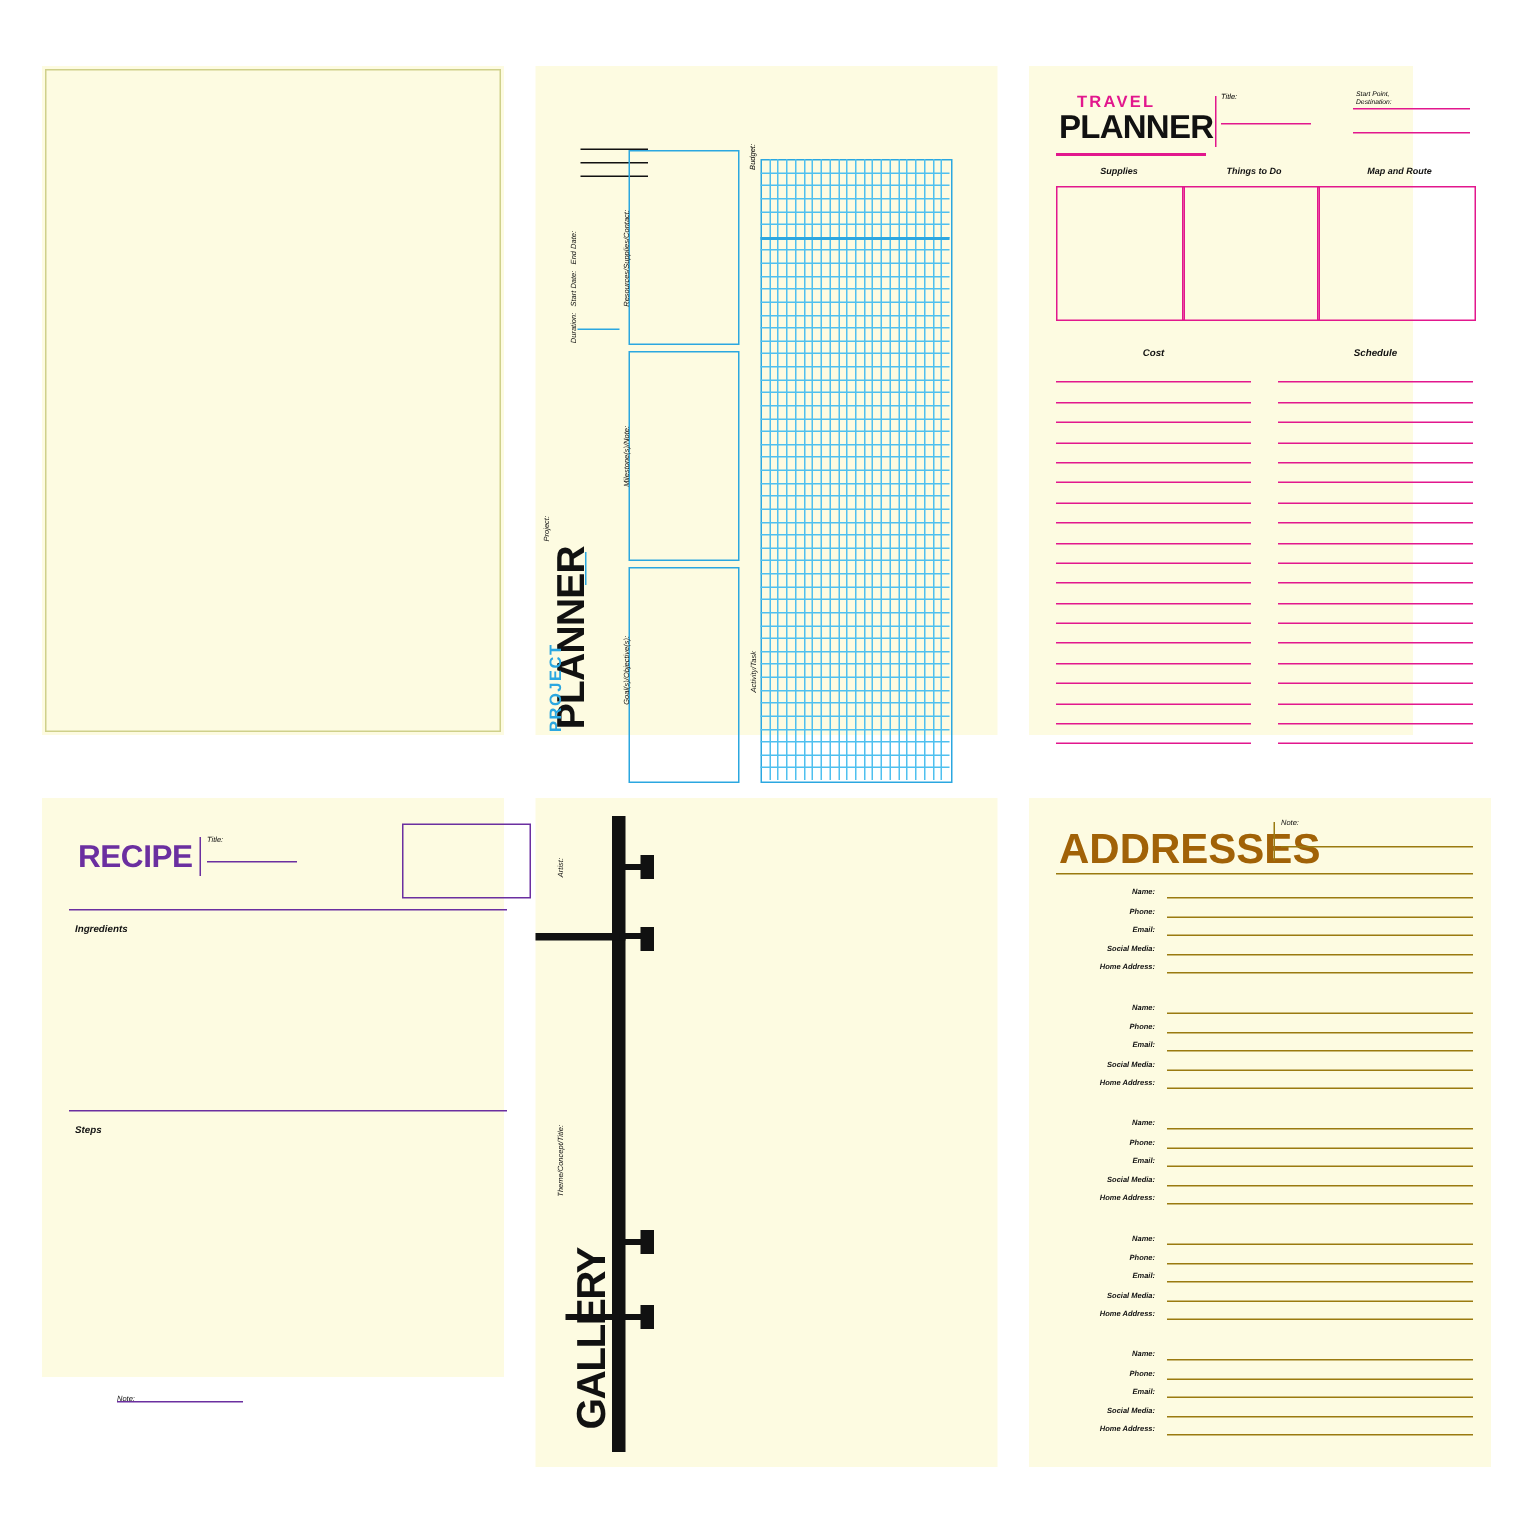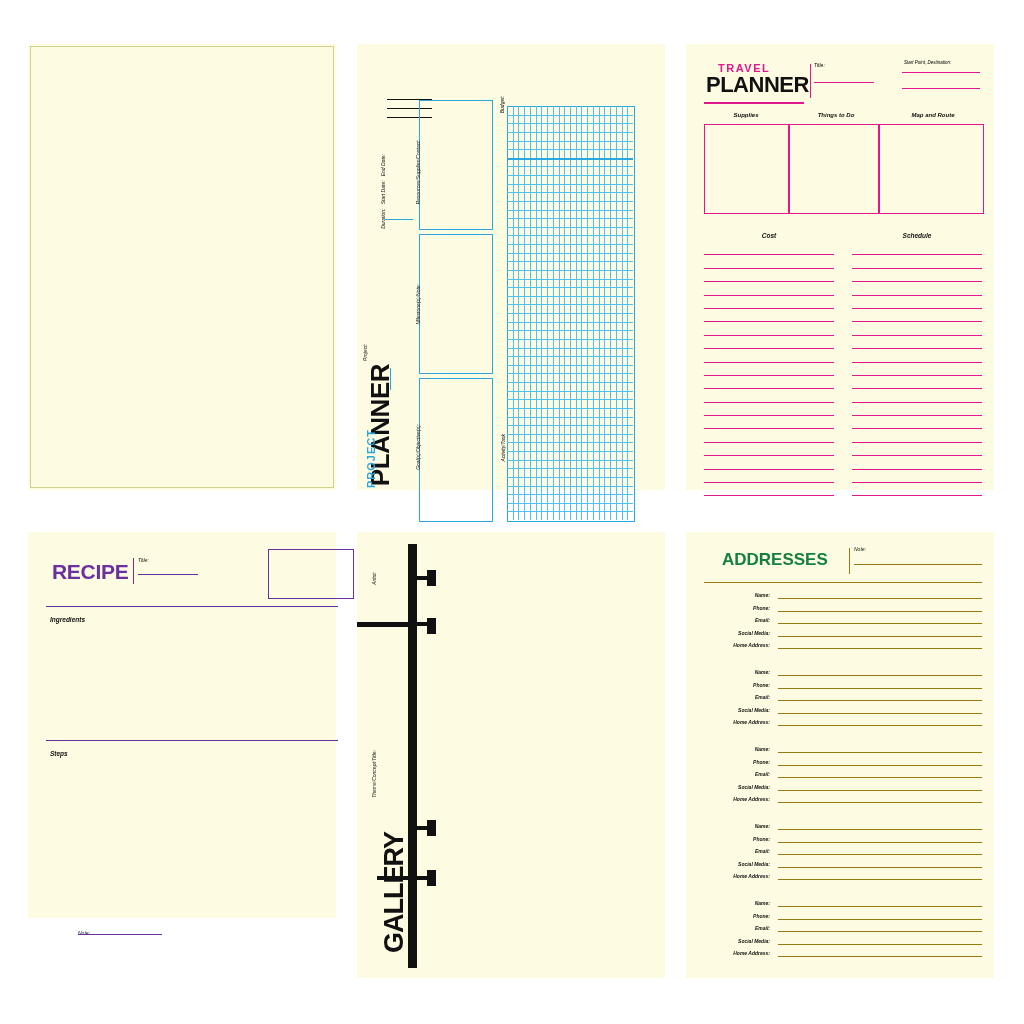--- a/index.html
+++ b/index.html
@@ -31,21 +31,21 @@
   .pp-box{position:absolute;border:1px solid #2ba7e0;}
   .pp-boxlabel{position:absolute;font-size:5px;font-style:italic;color:#111;}
   .pp-budget{position:absolute;left:142px;top:52px;}
   .pp-sep{position:absolute;left:28px;top:175px;width:28px;border-bottom:1px solid #2ba7e0;}
   .grid-area{position:absolute;left:150px;top:62px;width:126px;height:414px;}
   .grid-area .vl{position:absolute;top:0;bottom:0;width:0;border-left:1px solid #4fc0ef;}
   .grid-area .hl{position:absolute;left:0;right:0;height:0;border-top:1px solid #4fc0ef;}
   .grid-outer{position:absolute;left:150px;top:62px;width:126px;height:414px;border:1px solid #2ba7e0;}
 
   
-  #travel{left:686px;top:44px;width:308px;height:446px;}
+  #travel{left:686px;top:44px;width:256px;height:446px;}
   .tv-travel{position:absolute;left:32px;top:18px;font-size:11px;font-weight:bold;color:#e2178d;letter-spacing:1.5px;}
   .tv-planner{position:absolute;left:20px;top:28px;font-size:22px;font-weight:bold;color:#111;letter-spacing:-0.5px;}
   .tv-rule{position:absolute;left:18px;top:58px;width:100px;border-bottom:2px solid #e2178d;}
   .tv-vbar{position:absolute;left:124px;top:20px;height:34px;border-left:1px solid #e2178d;}
   .tv-titlelabel{position:absolute;left:128px;top:18px;font-size:5px;font-style:italic;}
   .tv-titleline{position:absolute;left:128px;top:38px;width:60px;border-bottom:1px solid #e2178d;}
   .tv-destlabel{position:absolute;left:218px;top:16px;font-size:4.5px;font-style:italic;}
   .tv-destline{position:absolute;left:216px;top:28px;width:78px;border-bottom:1px solid #e2178d;}
   .tv-destline2{position:absolute;left:216px;top:44px;width:78px;border-bottom:1px solid #e2178d;}
   .tv-colhead{position:absolute;font-size:6px;font-weight:bold;font-style:italic;text-align:center;color:#111;}
@@ -70,21 +70,21 @@
   #gallery{left:357px;top:532px;width:308px;height:446px;}
   .gl-spine{position:absolute;left:51px;top:12px;width:9px;height:424px;background:#111;}
   .gl-arm{position:absolute;background:#111;}
   .gl-clip{position:absolute;background:#111;}
   .gl-title{position:absolute;left:22px;top:300px;font-size:27px;font-weight:bold;color:#111;letter-spacing:-1px;}
   .gl-artist{position:absolute;left:14px;top:40px;font-size:5px;font-style:italic;color:#111;}
   .gl-theme{position:absolute;left:14px;top:218px;font-size:5px;font-style:italic;color:#111;}
 
   
   #address{left:686px;top:532px;width:308px;height:446px;}
-  .ad-title{position:absolute;left:36px;top:18px;font-size:17px;font-weight:bold;color:#15803d;letter-spacing:0px;}
+  .ad-title{position:absolute;left:20px;top:18px;font-size:28px;font-weight:bold;color:#a16207;letter-spacing:0px;}
   .ad-vbar{position:absolute;left:163px;top:16px;height:26px;border-left:1px solid #9a7a10;}
   .ad-nlabel{position:absolute;left:168px;top:14px;font-size:5px;font-style:italic;color:#111;}
   .ad-nline{position:absolute;left:168px;top:32px;width:128px;border-bottom:1px solid #9a7a10;}
   .ad-hr{position:absolute;left:18px;width:278px;border-bottom:1px solid #9a7a10;}
   .ad-field{position:absolute;font-size:5px;font-style:italic;font-weight:bold;text-align:right;color:#111;width:60px;}
   .ad-fline{position:absolute;border-bottom:1px solid #9a7a10;}
 </style>
 </head>
 <body>
 

